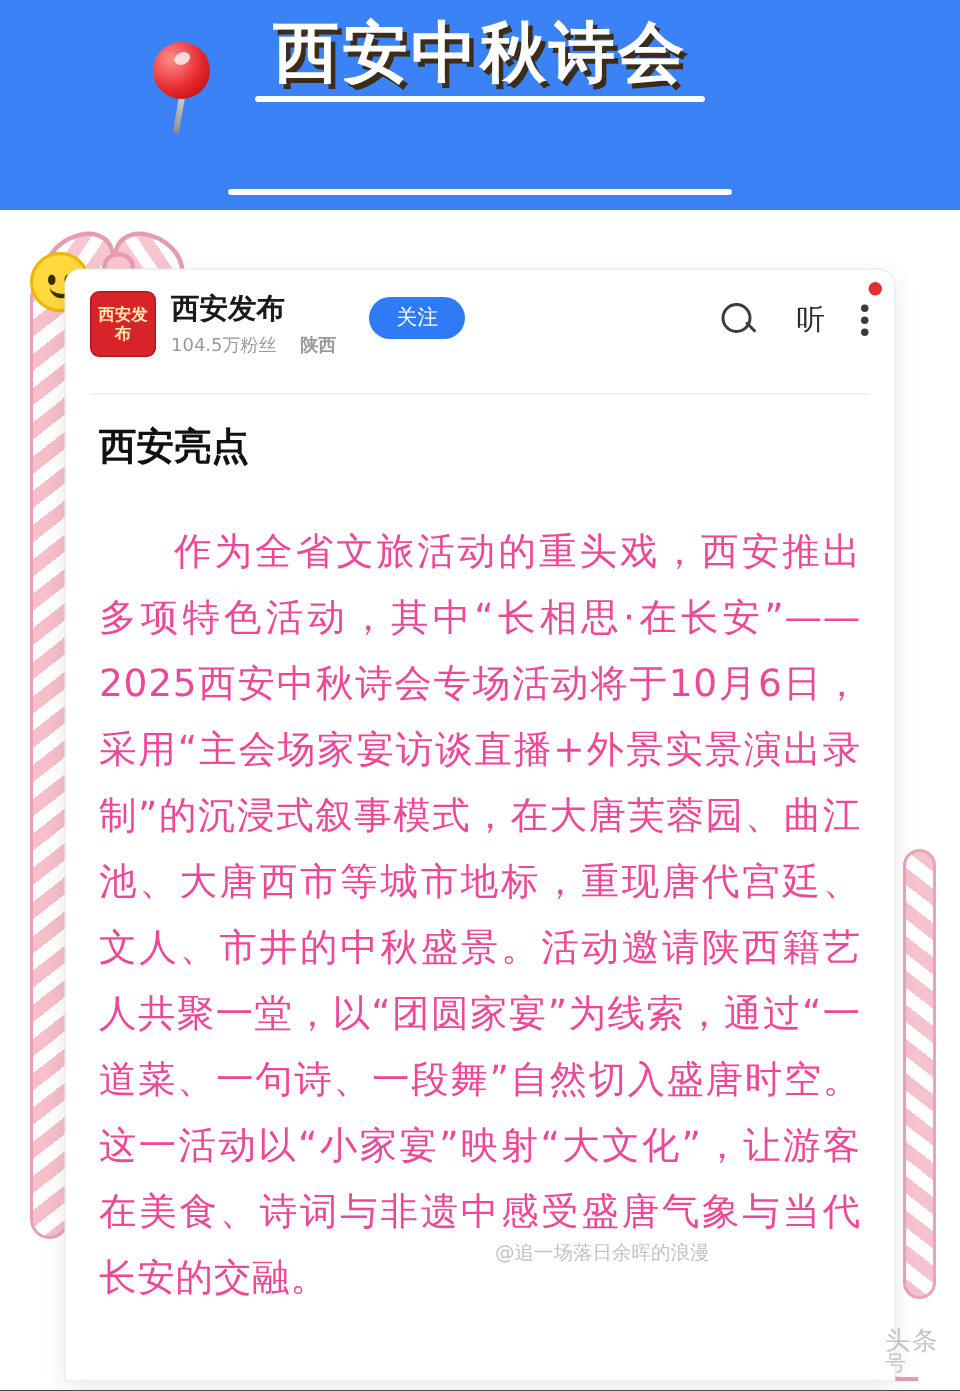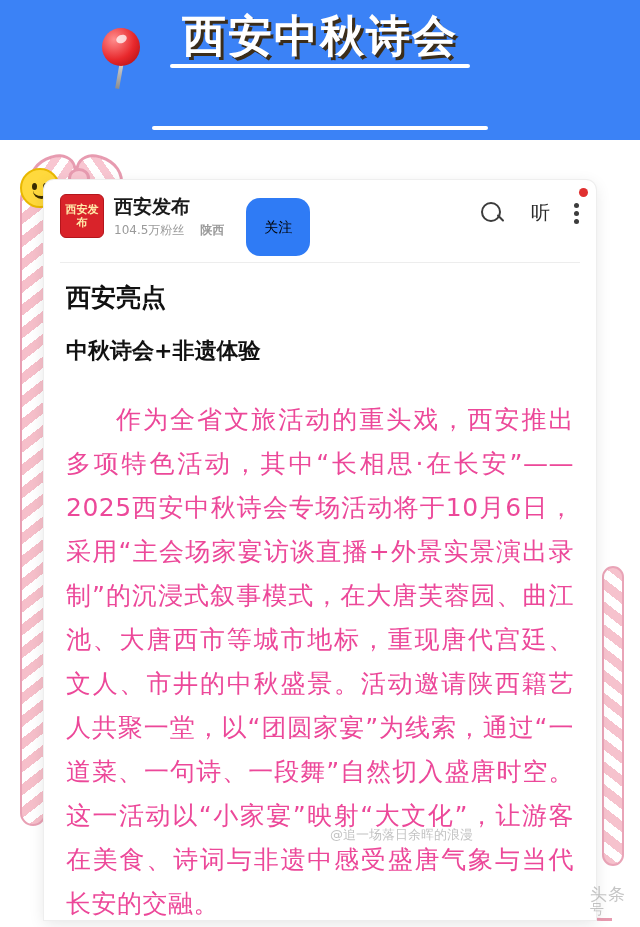--- a/index.html
+++ b/index.html
@@ -183,25 +183,25 @@
   }
   .acct-meta {
     margin-top: 4px;
     font-size: 12px; color: #9a9a9a;
     font-family: "DejaVu Sans", sans-serif;
   }
   .acct-meta span + span { margin-left: 12px; font-weight: bold; }
   .follow-btn {
     margin-left: 22px; margin-top: 4px;
     background: #2f7bf5;
-    color: #000000;
+    color: #ffffff;
     font-size: 14px;
     font-family: "DejaVu Sans", sans-serif;
     border-radius: 14px;
-    padding: 20px 18px;
+    padding: 5px 18px;
     border: none;
     cursor: pointer;
     line-height: 18px;
   }
   .header-actions {
     position: absolute; right: 16px; top: 20px;
     display: flex; align-items: center;
   }
   .ico-search { width: 26px; height: 26px; position: relative; margin-right: 26px; }
   .ico-search::before {
@@ -337,21 +337,20 @@
             <i></i>
         </div>
       </div>
       <div class="red-dot"></div>
     </div>
 
     <div class="divider"></div>
 
     <div class="card-body">
       <div class="h-title">西安亮点</div>
-      <div class="h-sub">中秋诗会+非遗体验</div>
       <div class="para">作为全省文旅活动的重头戏，西安推出多项特色活动，其中“长相思·在长安”——2025西安中秋诗会专场活动将于10月6日，采用“主会场家宴访谈直播+外景实景演出录制”的沉浸式叙事模式，在大唐芙蓉园、曲江池、大唐西市等城市地标，重现唐代宫廷、文人、市井的中秋盛景。活动邀请陕西籍艺人共聚一堂，以“团圆家宴”为线索，通过“一道菜、一句诗、一段舞”自然切入盛唐时空。这一活动以“小家宴”映射“大文化”，让游客在美食、诗词与非遗中感受盛唐气象与当代长安的交融。</div>
     </div>
   </div>
 
   <div class="wm-center">@追一场落日余晖的浪漫</div>
   <div class="wm-corner">
     <div class="big">头条</div>
     <div>号</div>
   </div>
 

